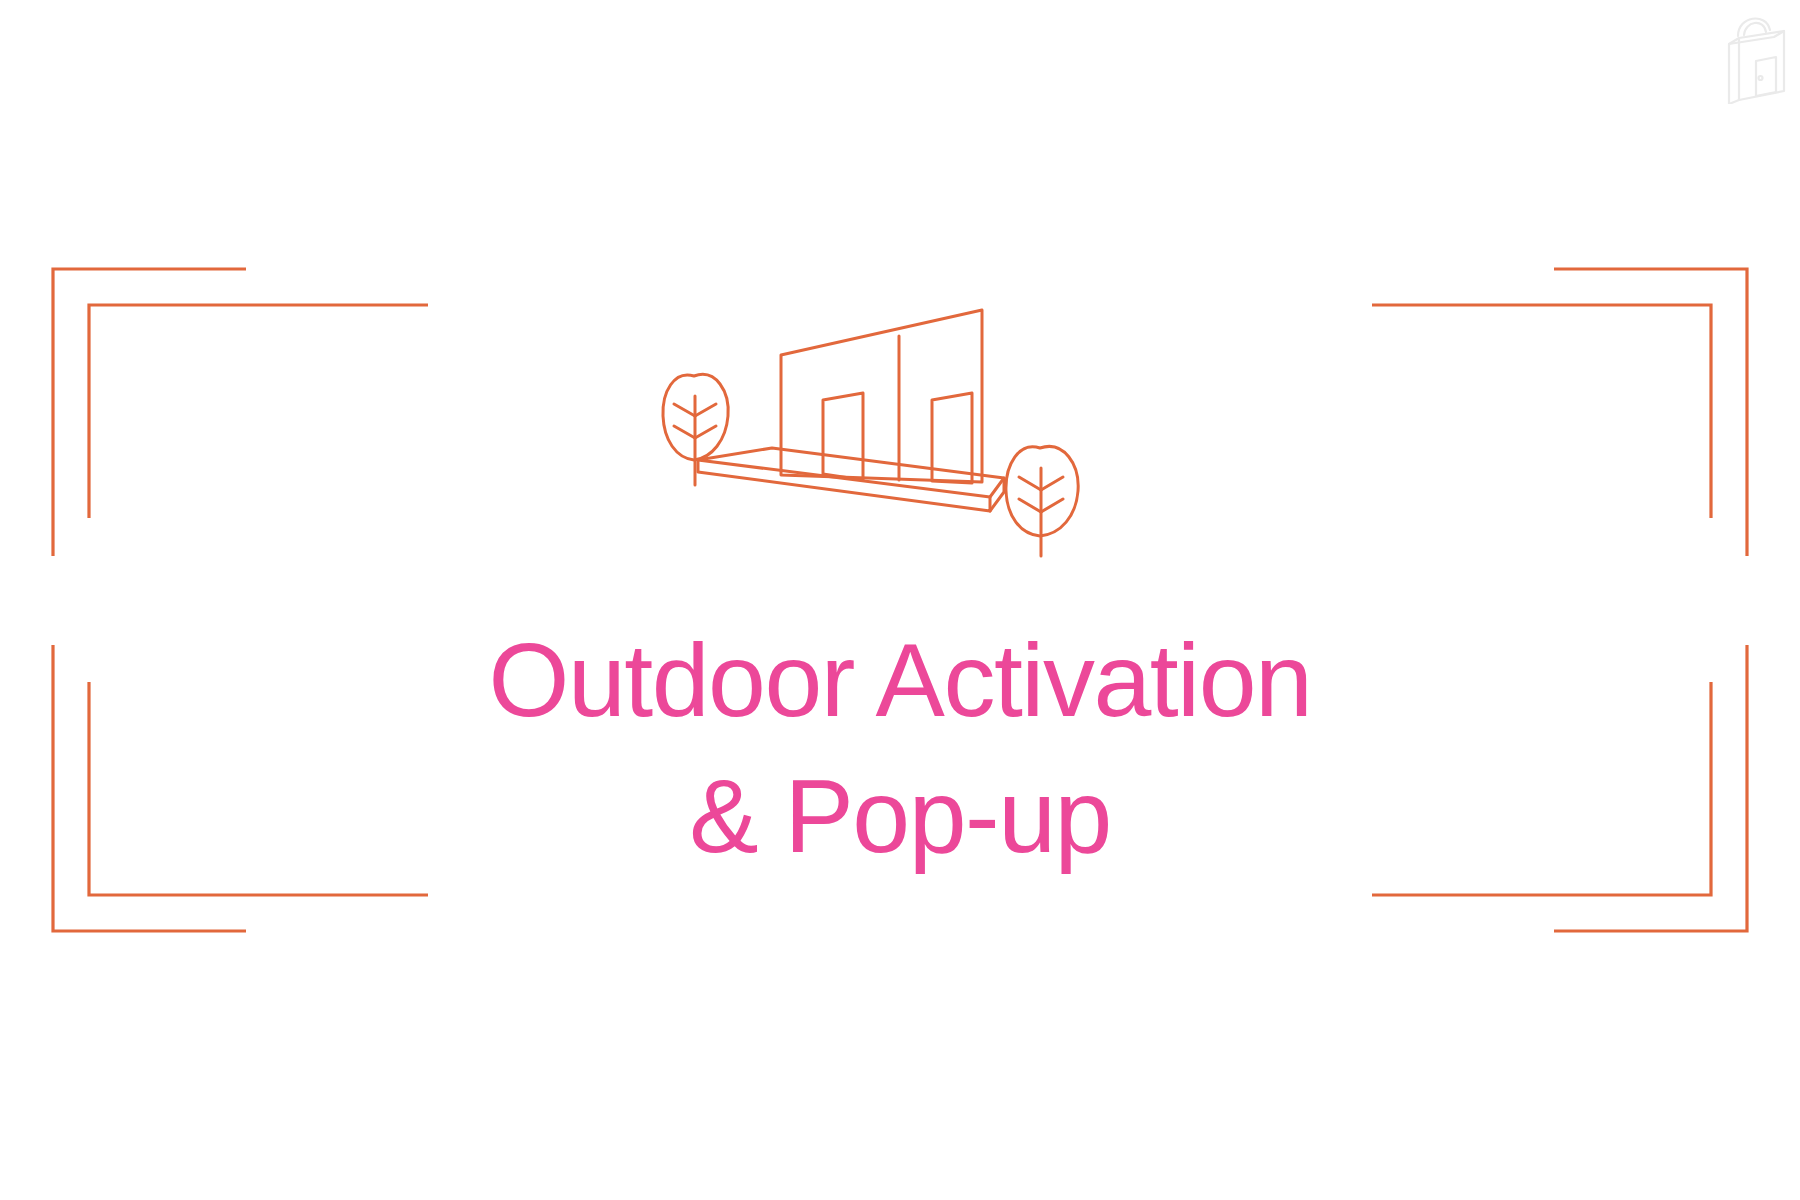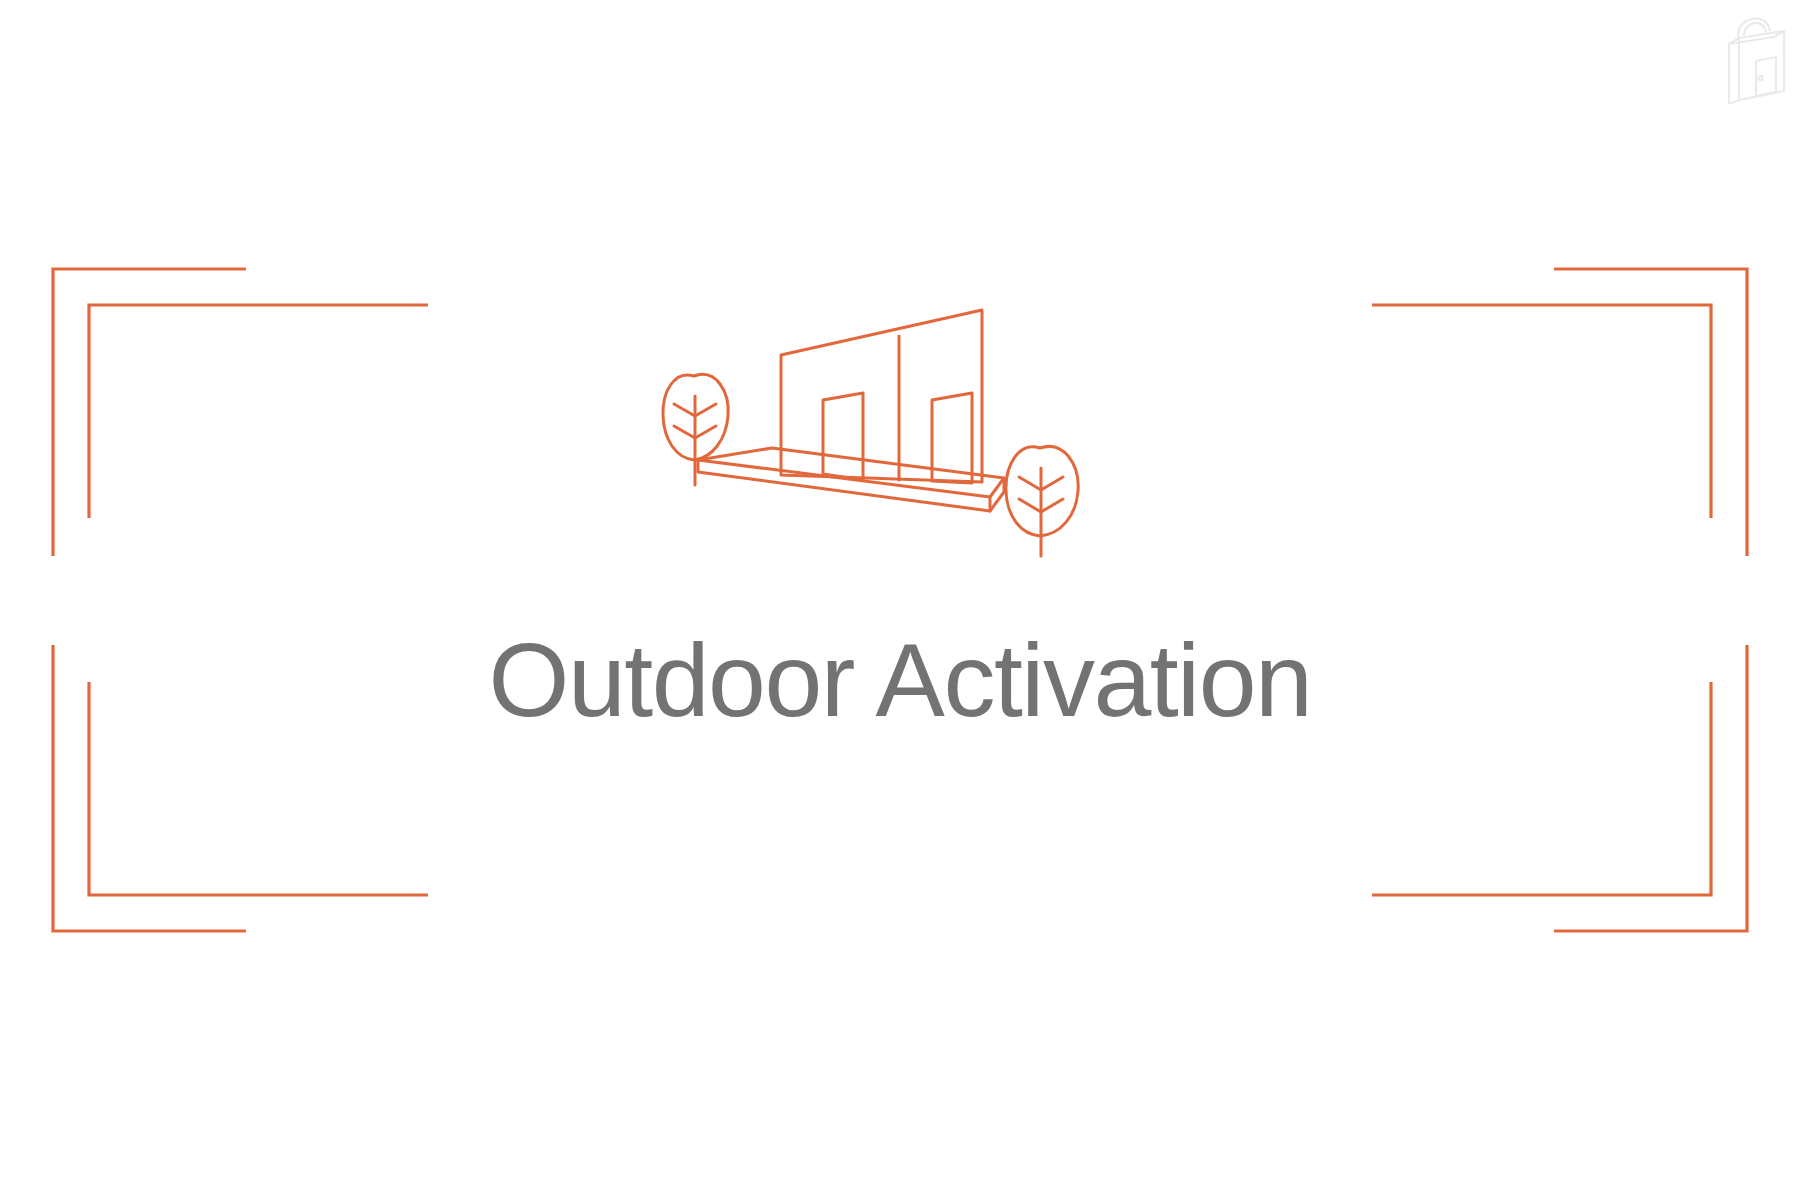--- a/index.html
+++ b/index.html
@@ -53,21 +53,21 @@
     top: 612px;
     text-align: center;
   }
   .title-line {
     display: block;
     font-family: "Liberation Sans", sans-serif;
     font-weight: 400;
     font-size: 104px;
     line-height: 136px;
     letter-spacing: -1.5px;
-    color: #737373;
+    color: #ec4899;
     white-space: pre;
   }
 </style>
 </head>
 <body>
 
 <div id="slide">
 
   <div class="watermark">
     <svg viewBox="0 0 84 96" width="84" height="96" fill="none" stroke="#EAEAEA" stroke-width="2.2" stroke-linecap="round" stroke-linejoin="round">
@@ -140,15 +140,16 @@
         <path d="M381 190 L359 177"></path>
         <path d="M381 190 L403 177"></path>
         <path d="M381 212 L359 199"></path>
         <path d="M381 212 L403 199"></path>
       </g>
     </svg>
   </div>
 
   <div class="title-block">
     <span class="title-line">Outdoor Activation</span>
+    <span class="title-line">&amp; Pop-up</span>
   </div>
 
 </div>
 
 </body></html>

